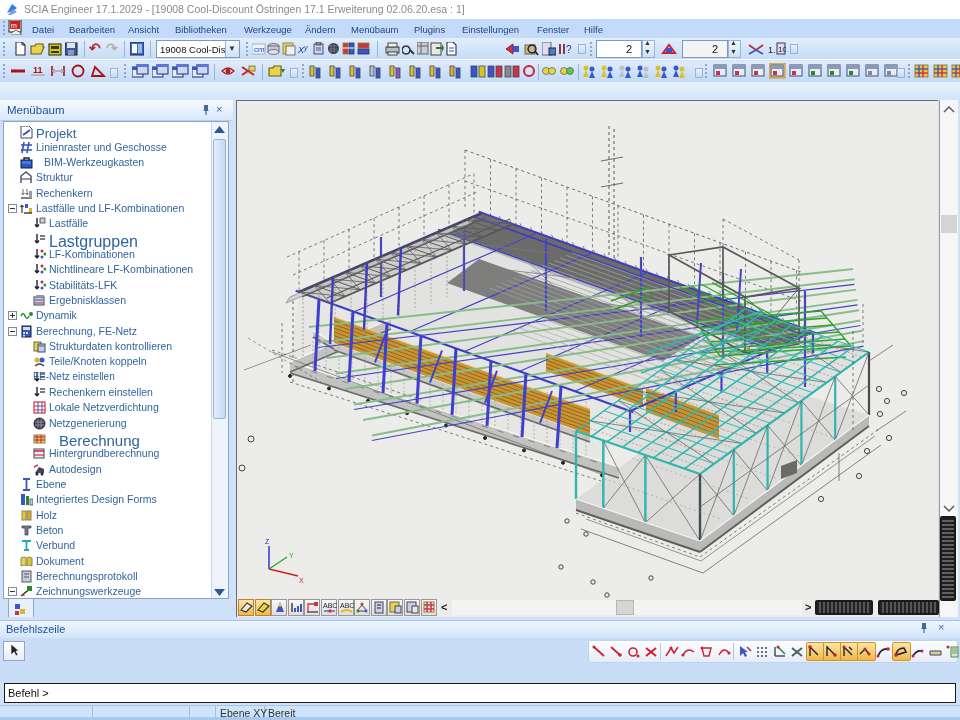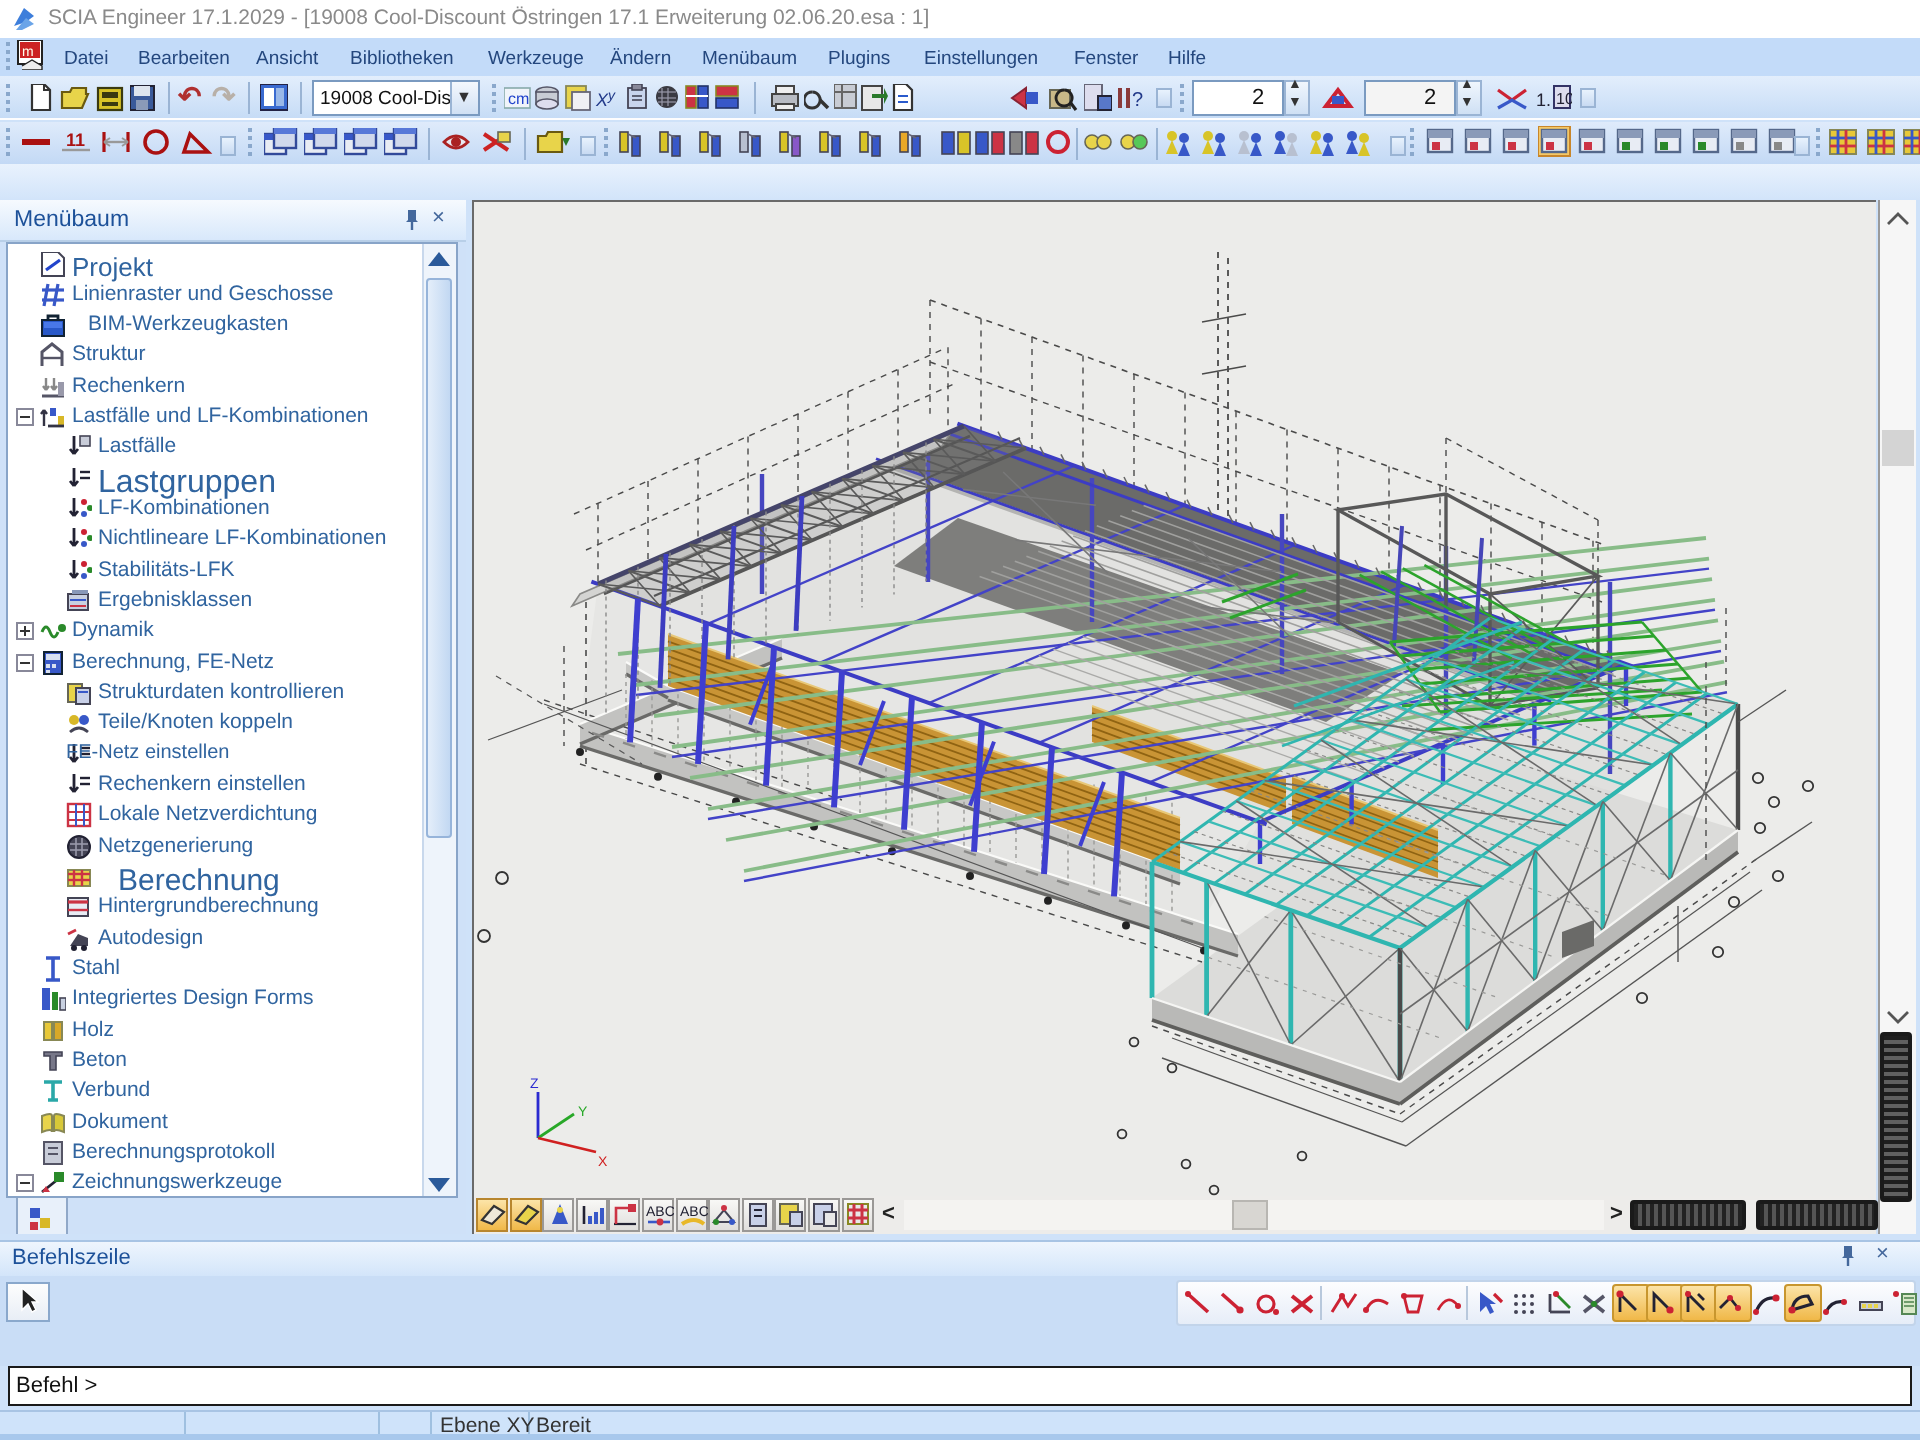--- a/index.html
+++ b/index.html
@@ -581,21 +581,21 @@
 <svg style="position:absolute;left:33px;top:462.76px;" width="13" height="13" viewBox="0 0 13 13">
     <path d="M2 10 L6 4 L11 6 L11 10 Z" fill="#445"></path>
     <circle cx="4" cy="11" r="1.5" fill="#223"></circle>
     <circle cx="9" cy="11" r="1.5" fill="#223"></circle>
     <path d="M1 4 L5 2" fill="none" stroke="#cc3344" stroke-width="1.4"></path>
   </svg>
 <div class="t" style="left:49px;top:463px;font-size:10.5px;color:#30649f">Autodesign</div>
 <svg style="position:absolute;left:20px;top:478.09px;" width="13" height="13" viewBox="0 0 13 13">
     <path d="M3 1 L10 1 M6.5 1 L6.5 12 M3 12 L10 12" fill="none" stroke="#3858c8" stroke-width="1.8"></path>
   </svg>
-<div class="t" style="left:36px;top:478px;font-size:10.5px;color:#30649f">Stahl</div>
+<div class="t" style="left:36px;top:478px;font-size:10.5px;color:#30649f">Ebene</div>
 <svg style="position:absolute;left:20px;top:493.42px;" width="13" height="13" viewBox="0 0 13 13">
     <rect x="1" y="1" width="4" height="11" fill="#3858c8"></rect>
     <rect x="6" y="3" width="3" height="9" fill="#2a8a2a"></rect>
     <rect x="10" y="6" width="3" height="6" fill="#c8d0e0" stroke="#445" stroke-width="0.8"></rect>
   </svg>
 <div class="t" style="left:36px;top:493px;font-size:10.5px;color:#30649f">Integriertes Design Forms</div>
 <svg style="position:absolute;left:20px;top:508.75px;" width="13" height="13" viewBox="0 0 13 13">
     <rect x="2" y="2" width="4" height="9" fill="#e8c838" stroke="#885" stroke-width="1"></rect>
     <rect x="7" y="2" width="4" height="9" fill="#d8a828" stroke="#885" stroke-width="1"></rect>
   </svg>

